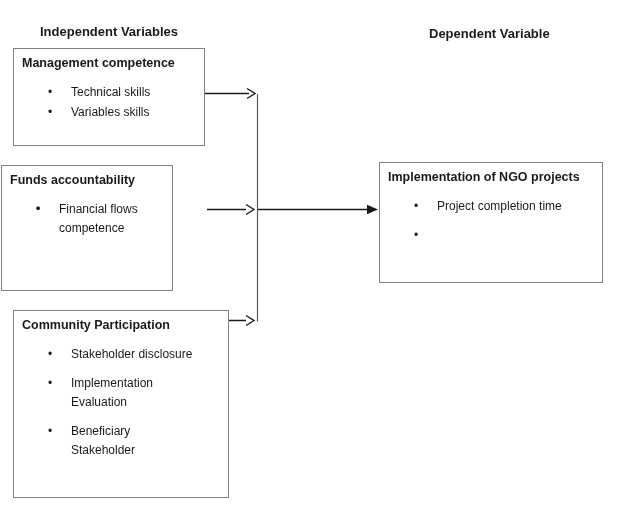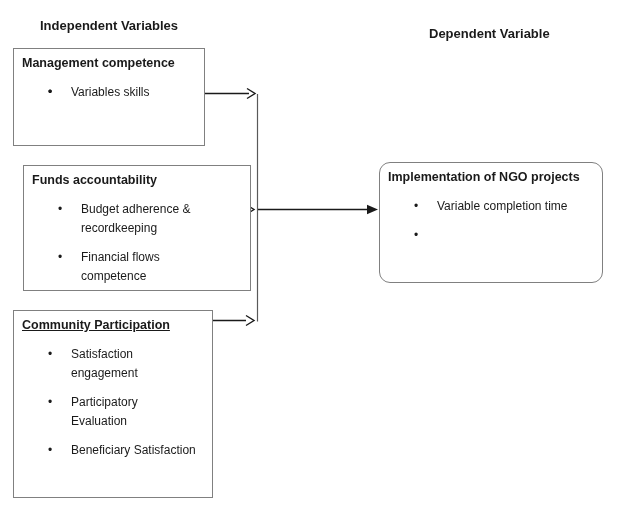--- a/index.html
+++ b/index.html
@@ -19,21 +19,21 @@
     font-family: "Liberation Sans", sans-serif;
     color: var(--text);
     overflow: hidden;
   }
   .hdr {
     position: absolute;
     font-size: 13px;
     font-weight: bold;
     white-space: nowrap;
   }
-  .hdr-indep { left: 20px; top: 18px; padding-left: 20px; }
+  .hdr-indep { left: 20px; top: 24px; padding-left: 20px; }
   .hdr-dep   { left: 429px; top: 26px; text-align: center; }
 
   .box {
     position: absolute;
     border: 1px solid var(--border);
     background: var(--bg);
     padding: 7px 8px 6px 8px;
     font-size: 12px;
   }
   .box-title {
@@ -51,23 +51,23 @@
   .item.tight { margin-bottom: 1px; }
   .bullet {
     position: absolute;
     left: 26px;
     top: 0;
     font-size: 12px;
   }
   .item-text { display: inline-block; }
 
   .box-mgmt  { left: 13px;  top: 48px;  width: 192px; height: 98px;  }
-  .box-funds { left: 23px;  top: 165px; width: 228px; height: 126px; }
-  .box-comm  { left: 13px;  top: 310px; width: 200px; height: 188px; text-decoration: underline; }
-  .box-dep   { left: 379px; top: 162px; width: 224px; height: 121px; border-radius: 11px; }
+  .box-funds { left: 1px;  top: 165px; width: 172px; height: 126px; }
+  .box-comm  { left: 13px;  top: 310px; width: 216px; height: 188px; }
+  .box-dep   { left: 379px; top: 162px; width: 224px; height: 121px; }
 
   .box-mgmt .item-text,
   .box-funds .item-text,
   .box-comm .item-text { max-width: 126px; }
   .box-dep .item-text  { max-width: 162px; }
 
   .arrow-layer {
     position: absolute;
     left: 0; top: 0;
     width: 618px; height: 512px;
@@ -103,59 +103,59 @@
     </g>
   </svg>
 
   <div class="hdr hdr-indep">Independent Variables</div>
   <div class="hdr hdr-dep">Dependent Variable</div>
 
   <div class="box box-mgmt">
     <div class="box-title">Management competence</div>
     <div class="item tight">
       <span class="bullet">•</span>
+      <span class="item-text">Technical skills</span>
     </div>
     <div class="item tight">
       <span class="bullet">•</span>
       <span class="item-text">Variables skills</span>
     </div>
   </div>
 
   <div class="box box-funds">
     <div class="box-title">Funds accountability</div>
     <div class="item">
       <span class="bullet">•</span>
-      <span class="item-text">Budget adherence &amp; recordkeeping</span>
     </div>
     <div class="item">
       <span class="bullet">•</span>
       <span class="item-text">Financial flows competence</span>
     </div>
   </div>
 
   <div class="box box-comm">
     <div class="box-title">Community Participation</div>
     <div class="item">
       <span class="bullet">•</span>
-      <span class="item-text">Satisfaction engagement</span>
+      <span class="item-text">Stakeholder disclosure</span>
     </div>
     <div class="item">
       <span class="bullet">•</span>
-      <span class="item-text">Participatory Evaluation</span>
+      <span class="item-text">Implementation Evaluation</span>
     </div>
     <div class="item">
       <span class="bullet">•</span>
-      <span class="item-text">Beneficiary Satisfaction</span>
+      <span class="item-text">Beneficiary Stakeholder</span>
     </div>
   </div>
 
   <div class="box box-dep">
     <div class="box-title">Implementation of NGO projects</div>
     <div class="item">
       <span class="bullet">•</span>
-      <span class="item-text">Variable completion time</span>
+      <span class="item-text">Project completion time</span>
     </div>
     <div class="item">
       <span class="bullet">•</span>
     </div>
   </div>
 
 </div>
 
 </body></html>

